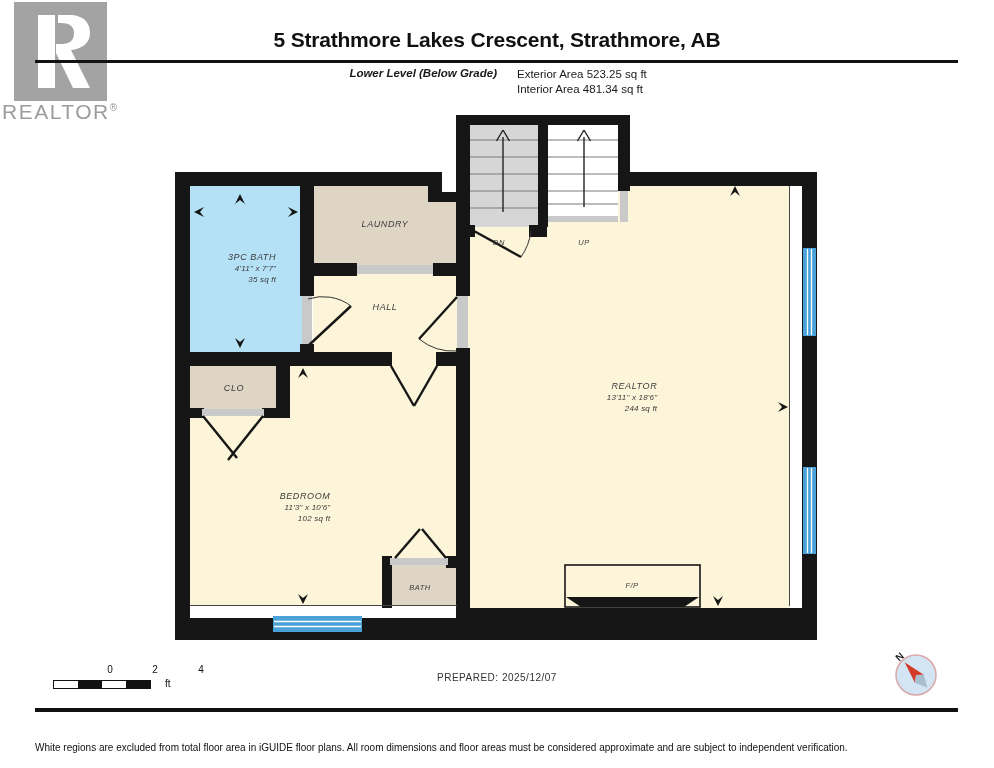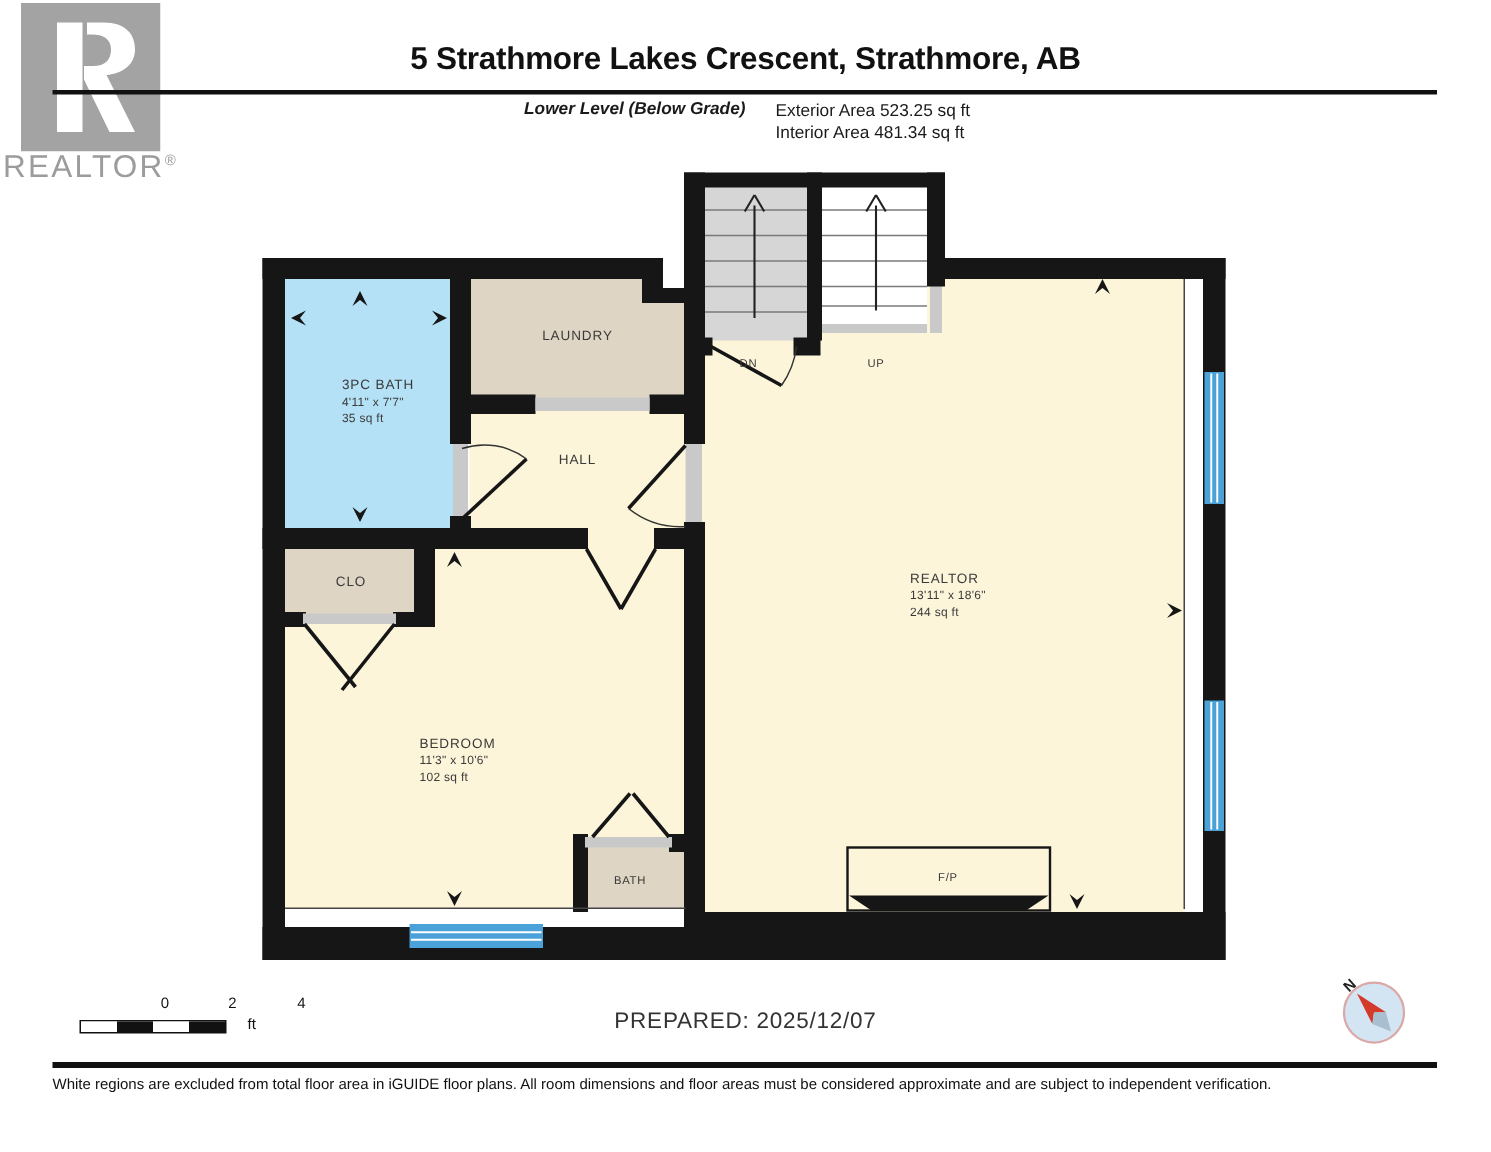--- a/index.html
+++ b/index.html
@@ -28,36 +28,36 @@
   svg .win{fill:var(--window-blue,#4aa2d9);}
   svg .sill{fill:var(--sill-gray,#c9c9c9);}
   svg .tread{stroke:#7a7a7a;stroke-width:1;}
   svg .cline{stroke:#222;stroke-width:1.4;fill:none;}
   svg .leaf{stroke:#161616;stroke-width:2.4;fill:none;}
   svg .arc{stroke:#333;stroke-width:1;fill:none;}
   svg .thin{stroke:#444;stroke-width:1;}
   svg .dart{fill:#161616;}
 
   
-  .rlabel{position:absolute;transform:translate(-50%,-50%);text-align:left;
+  .rlabel{position:absolute;transform:translate(-50%,-50%);text-align:right;
           color:var(--text-room,#3a3a3a);font-size:9px;letter-spacing:0.6px;
-          line-height:11px;white-space:nowrap;}
+          line-height:11px;white-space:nowrap;font-style:italic;}
   .rlabel .dims{font-size:8px;letter-spacing:0.2px;font-weight:normal;}
   .rlabel.small{font-size:7.5px;letter-spacing:0.5px;}
 
   
   .scalebar{position:absolute;left:53px;top:664px;width:180px;height:30px;font-size:10px;color:#111;}
   .scalebar .tick{position:absolute;top:0;transform:translateX(-50%);}
   .scalebar .bar{position:absolute;left:0;top:16px;width:96px;height:7px;
                  border:1px solid #111;display:flex;}
   .scalebar .seg{width:24px;height:7px;}
   .scalebar .unit{position:absolute;left:112px;top:14px;}
   .prepared{position:absolute;left:0;right:0;top:672px;text-align:center;
-            font-size:15px;letter-spacing:0.5px;color:#333;}
-  .disclaimer{position:absolute;left:35px;top:718px;width:925px;font-size:10px;color:#111;}
+            font-size:10px;letter-spacing:0.5px;color:#333;}
+  .disclaimer{position:absolute;left:35px;top:742px;width:925px;font-size:10px;color:#111;}
 </style>
 </head>
 <body>
 
 <div class="page">
 
   <svg class="abs" style="left:14px;top:2px" width="93" height="99" viewBox="0 0 93 99">
     <rect x="0" y="0" width="93" height="99" fill="#a3a3a3"></rect>
     <path fill="#ffffff" d="M24 13 h17 v73 h-17 z M44 13 h11 c15 0 21 8 21 18 c0 10 -8 16 -19 17 l19 38 h-17 l-17 -35 v-9 h6 c8 0 12 -4 12 -11 c0 -7 -5 -10 -13 -10 h-3 z"></path>
   </svg>

